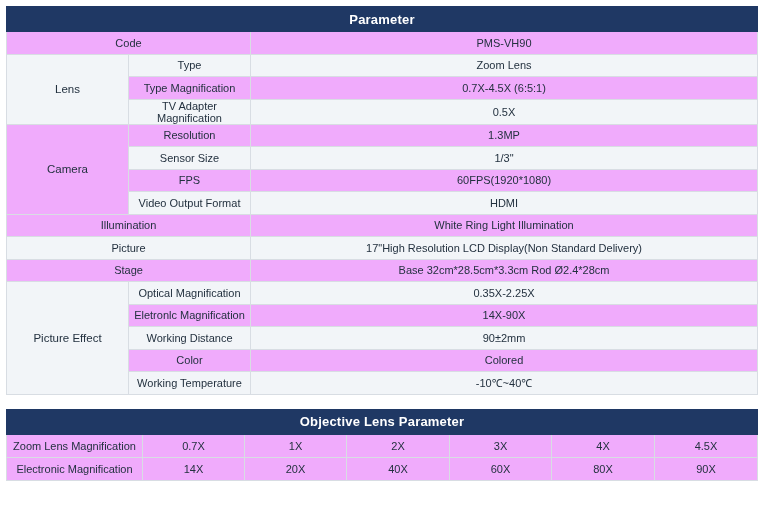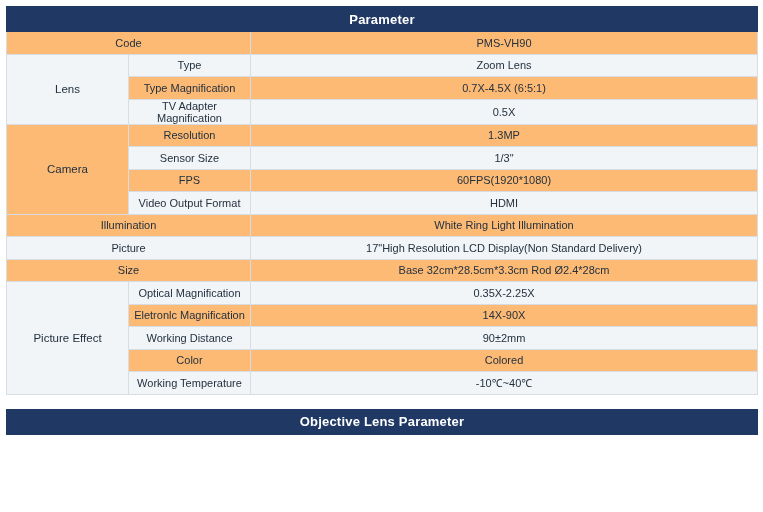--- a/index.html
+++ b/index.html
@@ -30,21 +30,21 @@
   .spec-table {
     margin-bottom: 14px;
   }
   .spec-table td, .spec-table th,
   .obj-table td, .obj-table th {
     border: 1px solid #d8dde3;
     padding: 0;
     text-align: center;
     vertical-align: middle;
     color: #23313f;
-    background: #fdba74;
+    background: #f0abfc;
   }
   .title-row th {
     background: #1f3864;
     color: #ffffff;
     font-weight: bold;
     font-size: 13px;
     height: 24px;
     border: 1px solid #1f3864;
     letter-spacing: 0.2px;
   }
@@ -135,21 +135,21 @@
 
       <tr>
         <td class="sub-cell" colspan="2">Illumination</td>
         <td class="val-cell">White Ring Light  Illumination</td>
       </tr>
       <tr class="row-alt">
         <td class="sub-cell" colspan="2">Picture</td>
         <td class="val-cell">17"High Resolution LCD Display(Non Standard Delivery)</td>
       </tr>
       <tr>
-        <td class="sub-cell" colspan="2">Size</td>
+        <td class="sub-cell" colspan="2">Stage</td>
         <td class="val-cell">Base 32cm*28.5cm*3.3cm   Rod Ø2.4*28cm</td>
       </tr>
 
       <tr class="row-alt">
         <td class="cat-cell" rowspan="5">Picture Effect</td>
         <td class="sub-cell">Optical Magnification</td>
         <td class="val-cell">0.35X-2.25X</td>
       </tr>
       <tr>
         <td class="sub-cell">Eletronlc Magnification</td>
@@ -180,16 +180,34 @@
       <col style="width:102px">
       <col style="width:103px">
       <col style="width:103px">
     </colgroup>
     <thead>
       <tr class="title-row">
         <th colspan="7">Objective Lens Parameter</th>
       </tr>
     </thead>
     <tbody>
+      <tr>
+        <td class="head-cell">Zoom Lens Magnification</td>
+        <td>0.7X</td>
+        <td>1X</td>
+        <td>2X</td>
+        <td>3X</td>
+        <td>4X</td>
+        <td>4.5X</td>
+      </tr>
+      <tr>
+        <td class="head-cell">Electronic Magnification</td>
+        <td>14X</td>
+        <td>20X</td>
+        <td>40X</td>
+        <td>60X</td>
+        <td>80X</td>
+        <td>90X</td>
+      </tr>
     </tbody>
   </table>
 
 </div>
 
 </body></html>

